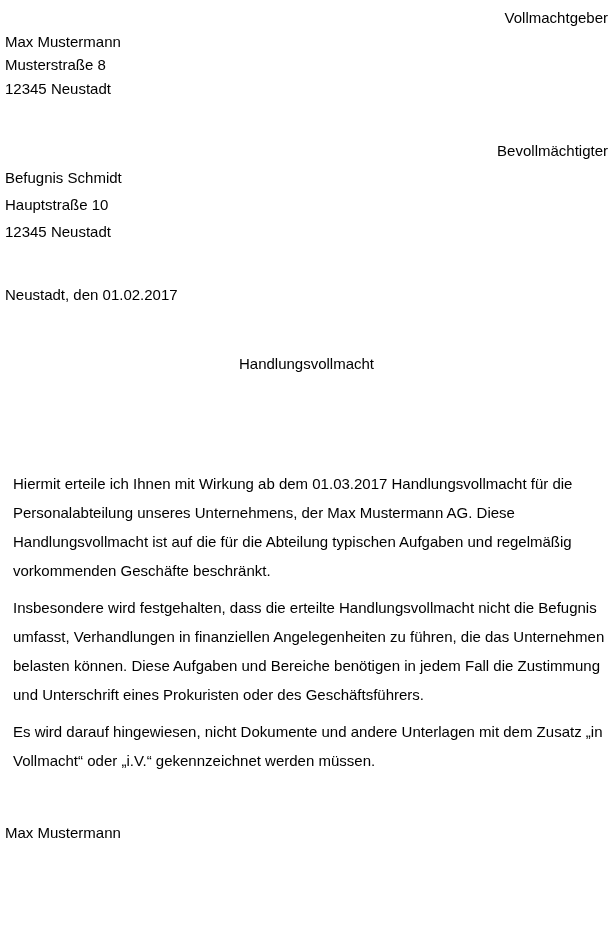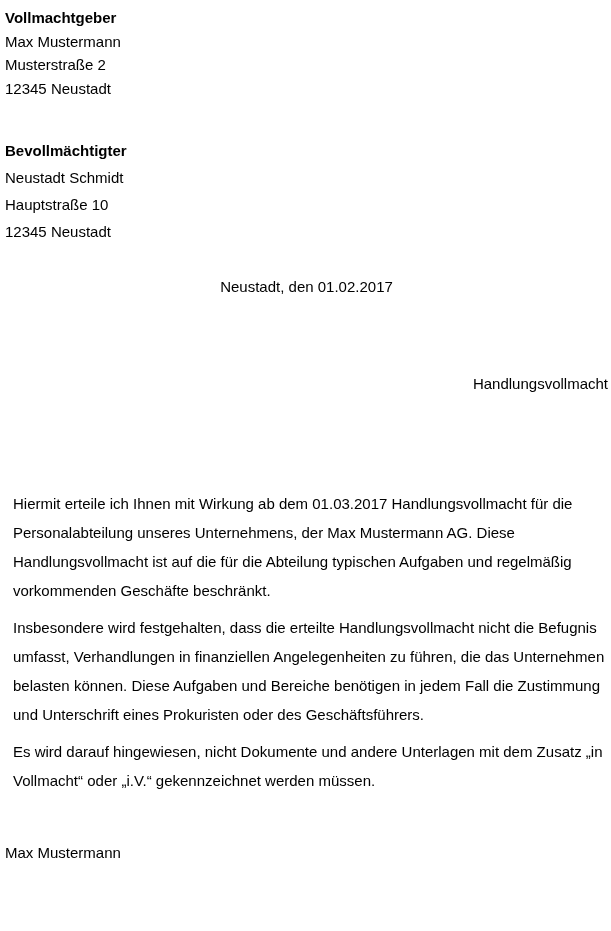--- a/index.html
+++ b/index.html
@@ -25,31 +25,32 @@
     white-space: nowrap;
   }
   .block-attorney {
     margin-top: 37px;
   }
   .block-attorney .line {
     line-height: 27px;
     white-space: nowrap;
   }
   .bold {
-    font-weight: bold;
+    font-weight: normal;
+    text-align: right;
   }
   .dateline {
-    margin-top: 30px;
+    margin-top: 38px;
+    line-height: 23px;
+    text-align: left;
+  }
+  .title {
+    margin-top: 46px;
     line-height: 23px;
     text-align: center;
-  }
-  .title {
-    margin-top: 74px;
-    line-height: 23px;
-    text-align: right;
   }
   .para {
     margin: 0 0 8px 8px;
     margin-top: 0;
     width: 592px;
     line-height: 29px;
   }
   .para-first {
     margin-top: 94px;
   }
@@ -60,27 +61,27 @@
   }
 </style>
 </head>
 <body>
 
 <div class="page">
 
   <section class="block block-grantor">
     <div class="line bold">Vollmachtgeber</div>
     <div class="line">Max Mustermann</div>
-    <div class="line">Musterstraße 2</div>
+    <div class="line">Musterstraße 8</div>
     <div class="line">12345 Neustadt</div>
   </section>
 
   <section class="block block-attorney">
     <div class="line bold">Bevollmächtigter</div>
-    <div class="line">Neustadt Schmidt</div>
+    <div class="line">Befugnis Schmidt</div>
     <div class="line">Hauptstraße 10</div>
     <div class="line">12345 Neustadt</div>
   </section>
 
   <div class="dateline">Neustadt, den 01.02.2017</div>
 
   <div class="title">Handlungsvollmacht</div>
 
   <p class="para para-first">Hiermit erteile ich Ihnen mit Wirkung ab dem 01.03.2017 Handlungsvollmacht für die Personalabteilung unseres Unternehmens, der Max Mustermann AG. Diese Handlungsvollmacht ist auf die für die Abteilung typischen Aufgaben und regelmäßig vorkommenden Geschäfte beschränkt.</p>
   <p class="para">Insbesondere wird festgehalten, dass die erteilte Handlungsvollmacht nicht die Befugnis umfasst, Verhandlungen in finanziellen Angelegenheiten zu führen, die das Unternehmen belasten können. Diese Aufgaben und Bereiche benötigen in jedem Fall die Zustimmung und Unterschrift eines Prokuristen oder des Geschäftsführers.</p>

